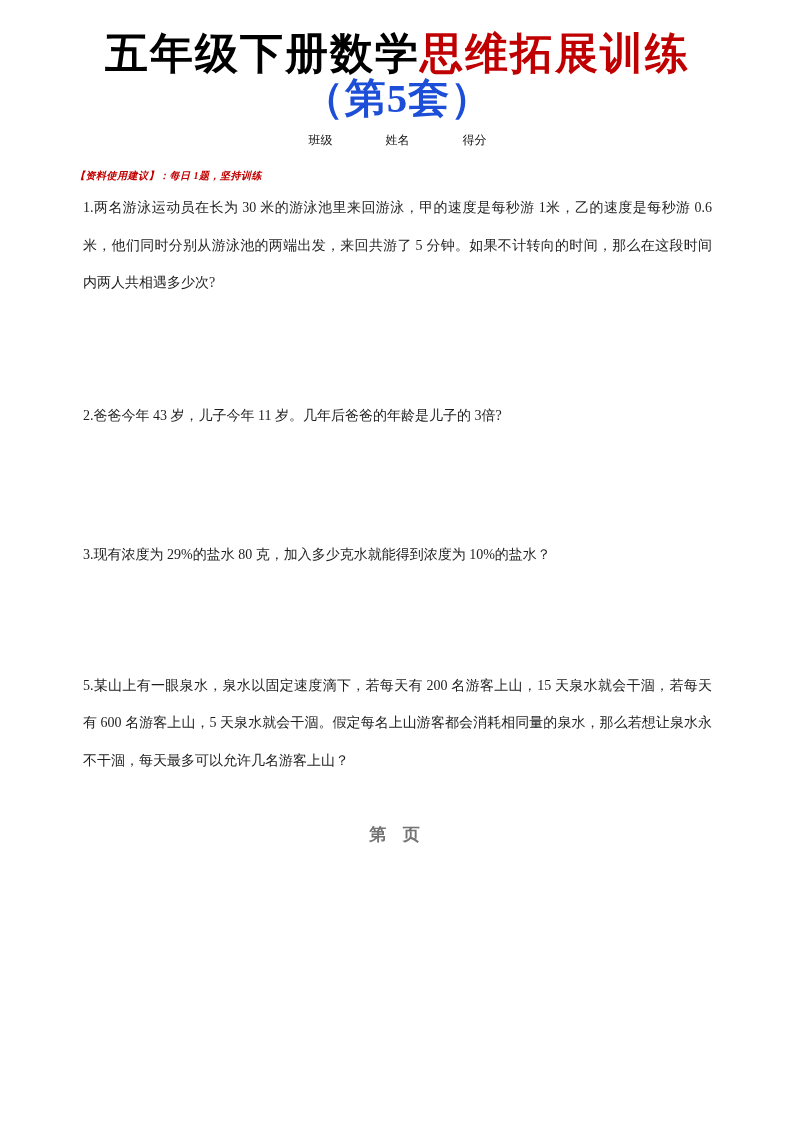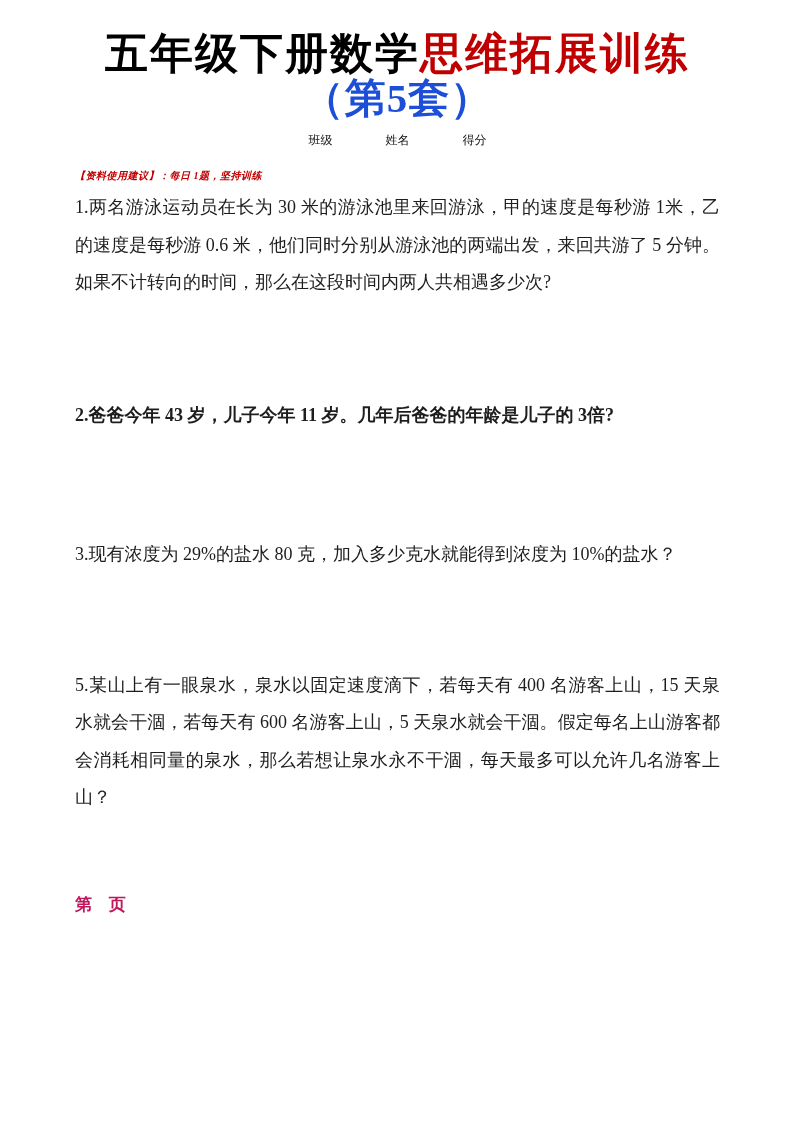--- a/index.html
+++ b/index.html
@@ -52,38 +52,39 @@
   .advisory {
     margin-top: 20px;
     color: #c00000;
     font-weight: bold;
     font-style: italic;
     font-size: 10px;
     letter-spacing: 0.5px;
     font-family: "Liberation Serif", serif;
   }
   .question {
-    margin: 0;
-    font-size: 18px;
+    margin: 8px;
+    font-size: 14px;
     line-height: 37.5px;
     text-align: justify;
     color: #1d1d1d;
   }
   .q1 { margin-top: 6px; }
-  .q2 { margin-top: 95px; font-weight: bold; }
+  .q2 { margin-top: 95px; }
   .q3 { margin-top: 102px; }
   .q4 { margin-top: 104px; }
   .q5 { margin-top: 93px; }
   .footer {
-    margin-top: 76px;
+    margin-top: 44px;
+    text-align: center;
     font-family: "Liberation Sans", sans-serif;
     font-weight: bold;
     font-size: 17px;
     letter-spacing: 6px;
-    color: #be185d;
+    color: #737373;
   }
 </style>
 </head>
 <body>
 
 <div class="page">
 
   <h1 class="title"><span class="t-black">五年级下册数学</span><span class="t-red">思维拓展训练</span></h1>
 
   <div class="subtitle"><span>（第</span><span class="serif-num">5</span><span>套）</span></div>
@@ -96,17 +97,17 @@
 
   <div class="advisory">【资料使用建议】：每日 1题，坚持训练</div>
 
   <p class="question q1">1.两名游泳运动员在长为 30 米的游泳池里来回游泳，甲的速度是每秒游 1米，乙的速度是每秒游 0.6 米，他们同时分别从游泳池的两端出发，来回共游了 5 分钟。如果不计转向的时间，那么在这段时间内两人共相遇多少次?</p>
 
   <p class="question q2">2.爸爸今年 43 岁，儿子今年 11 岁。几年后爸爸的年龄是儿子的 3倍?</p>
 
   <p class="question q3">3.现有浓度为 29%的盐水 80 克，加入多少克水就能得到浓度为 10%的盐水？</p>
 
 
-  <p class="question q5">5.某山上有一眼泉水，泉水以固定速度滴下，若每天有 400 名游客上山，15 天泉水就会干涸，若每天有 600 名游客上山，5 天泉水就会干涸。假定每名上山游客都会消耗相同量的泉水，那么若想让泉水永不干涸，每天最多可以允许几名游客上山？</p>
+  <p class="question q5">5.某山上有一眼泉水，泉水以固定速度滴下，若每天有 200 名游客上山，15 天泉水就会干涸，若每天有 600 名游客上山，5 天泉水就会干涸。假定每名上山游客都会消耗相同量的泉水，那么若想让泉水永不干涸，每天最多可以允许几名游客上山？</p>
 
   <div class="footer">第 页</div>
 
 </div>
 
 </body></html>

